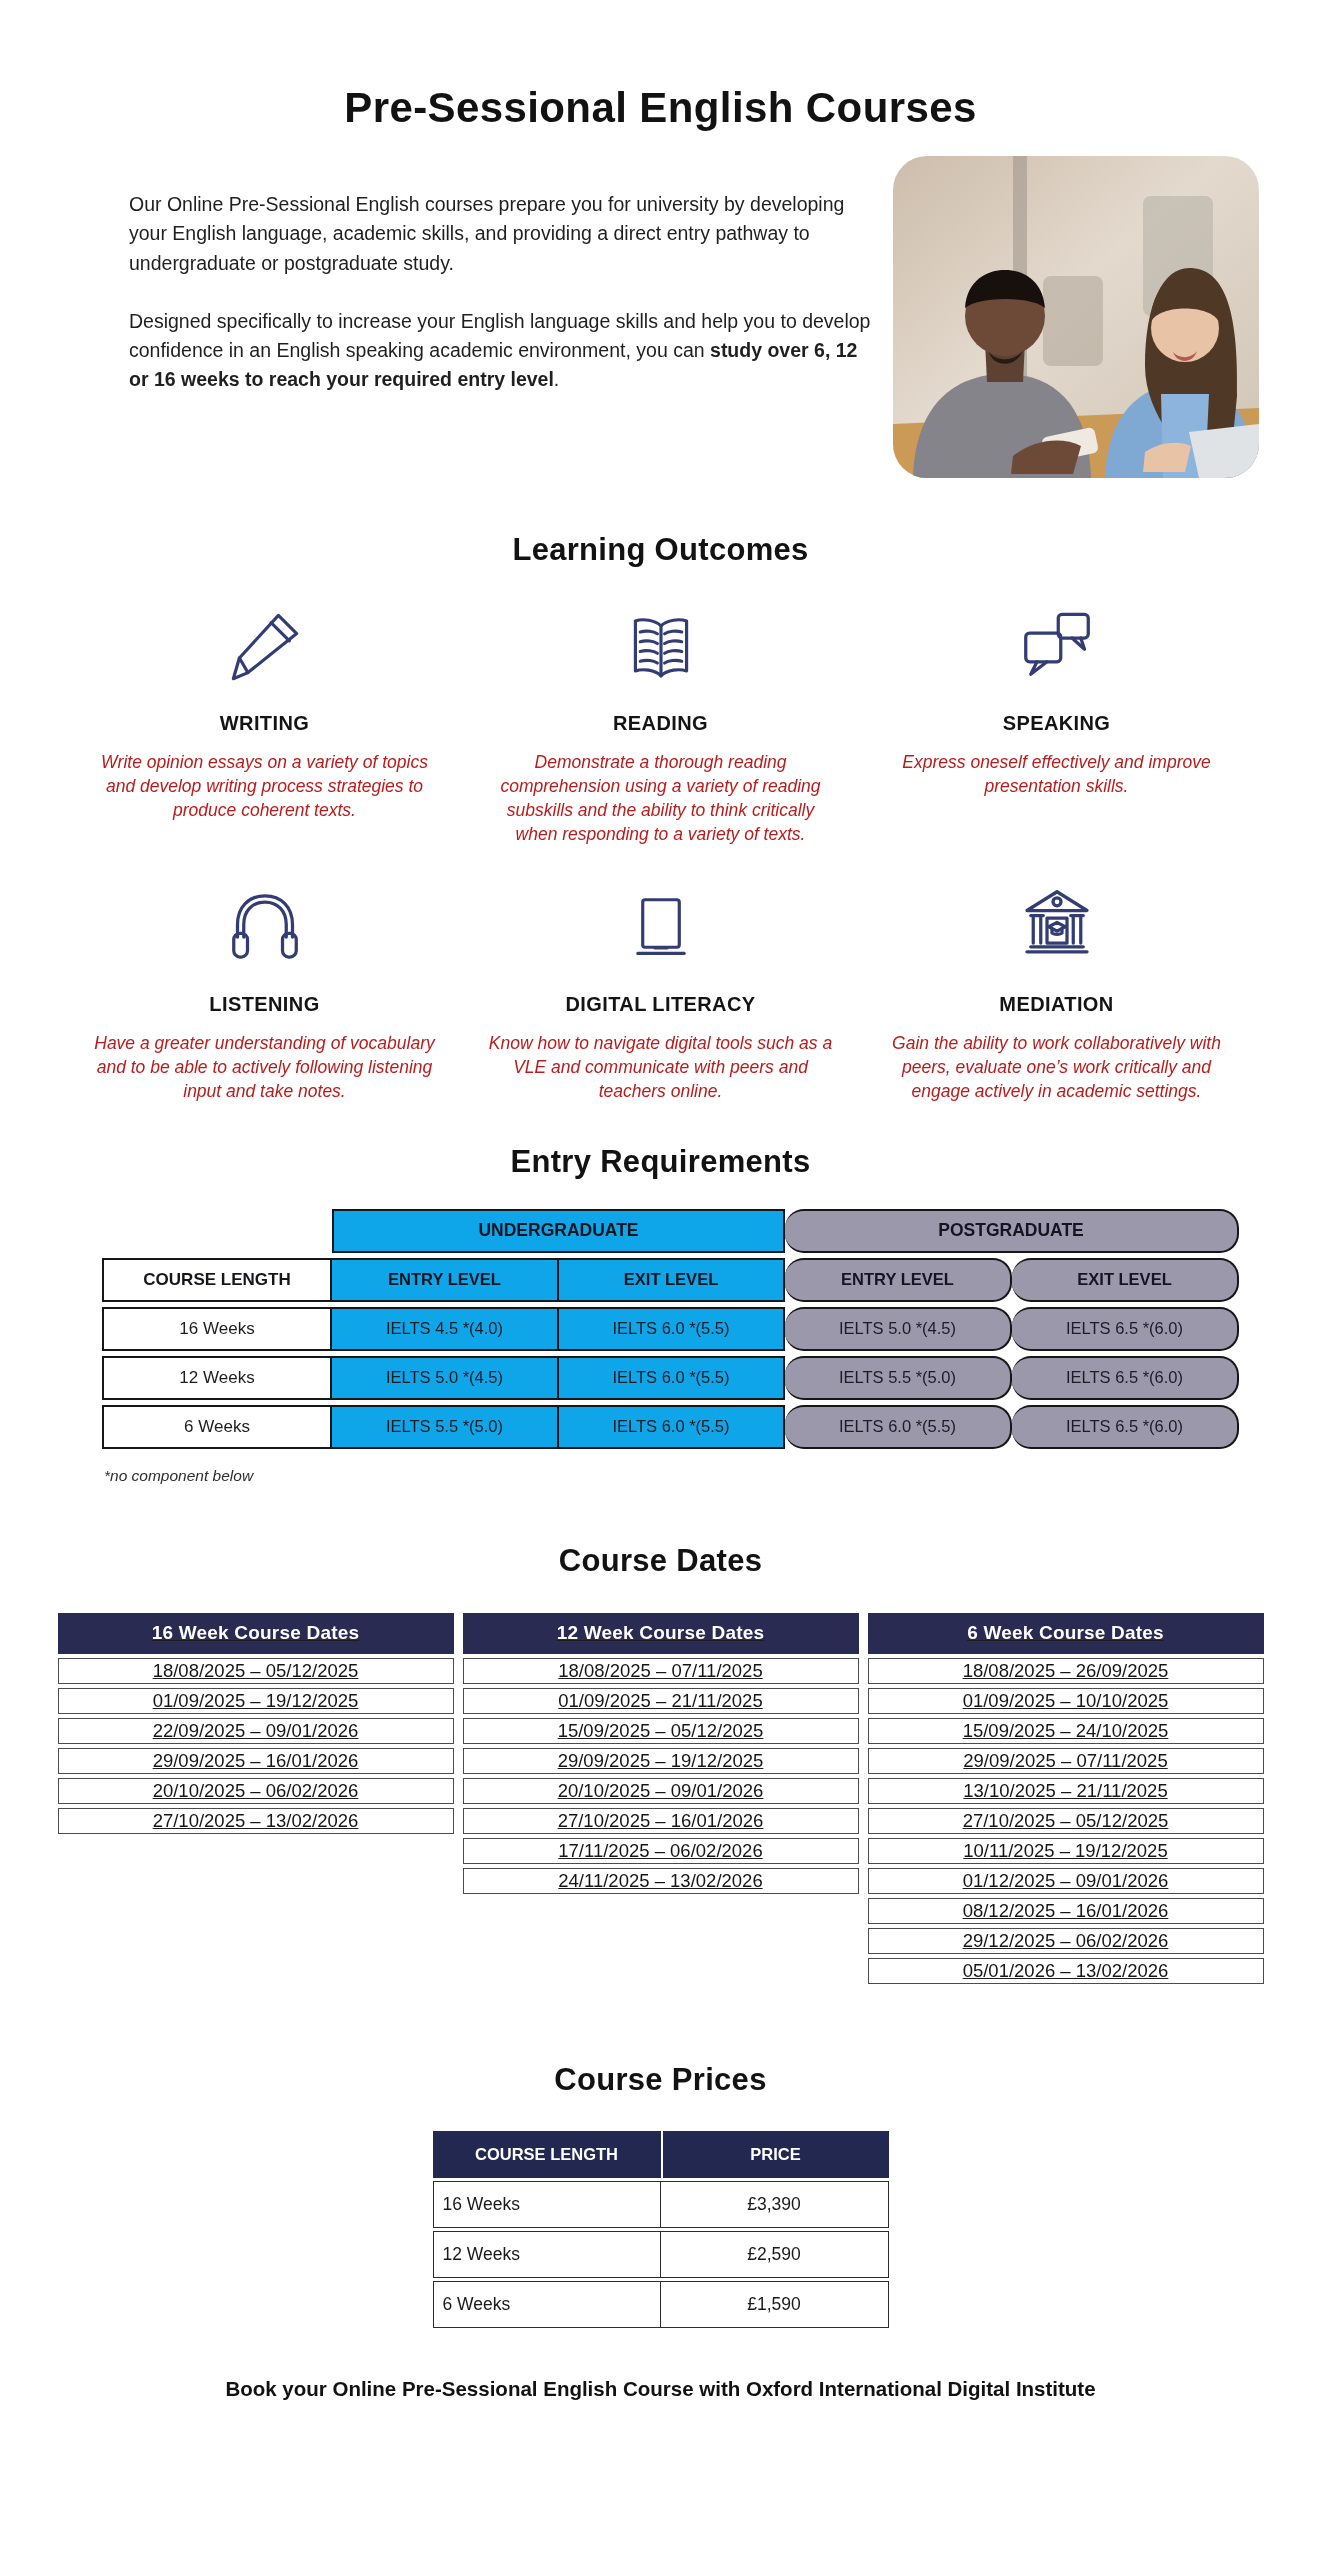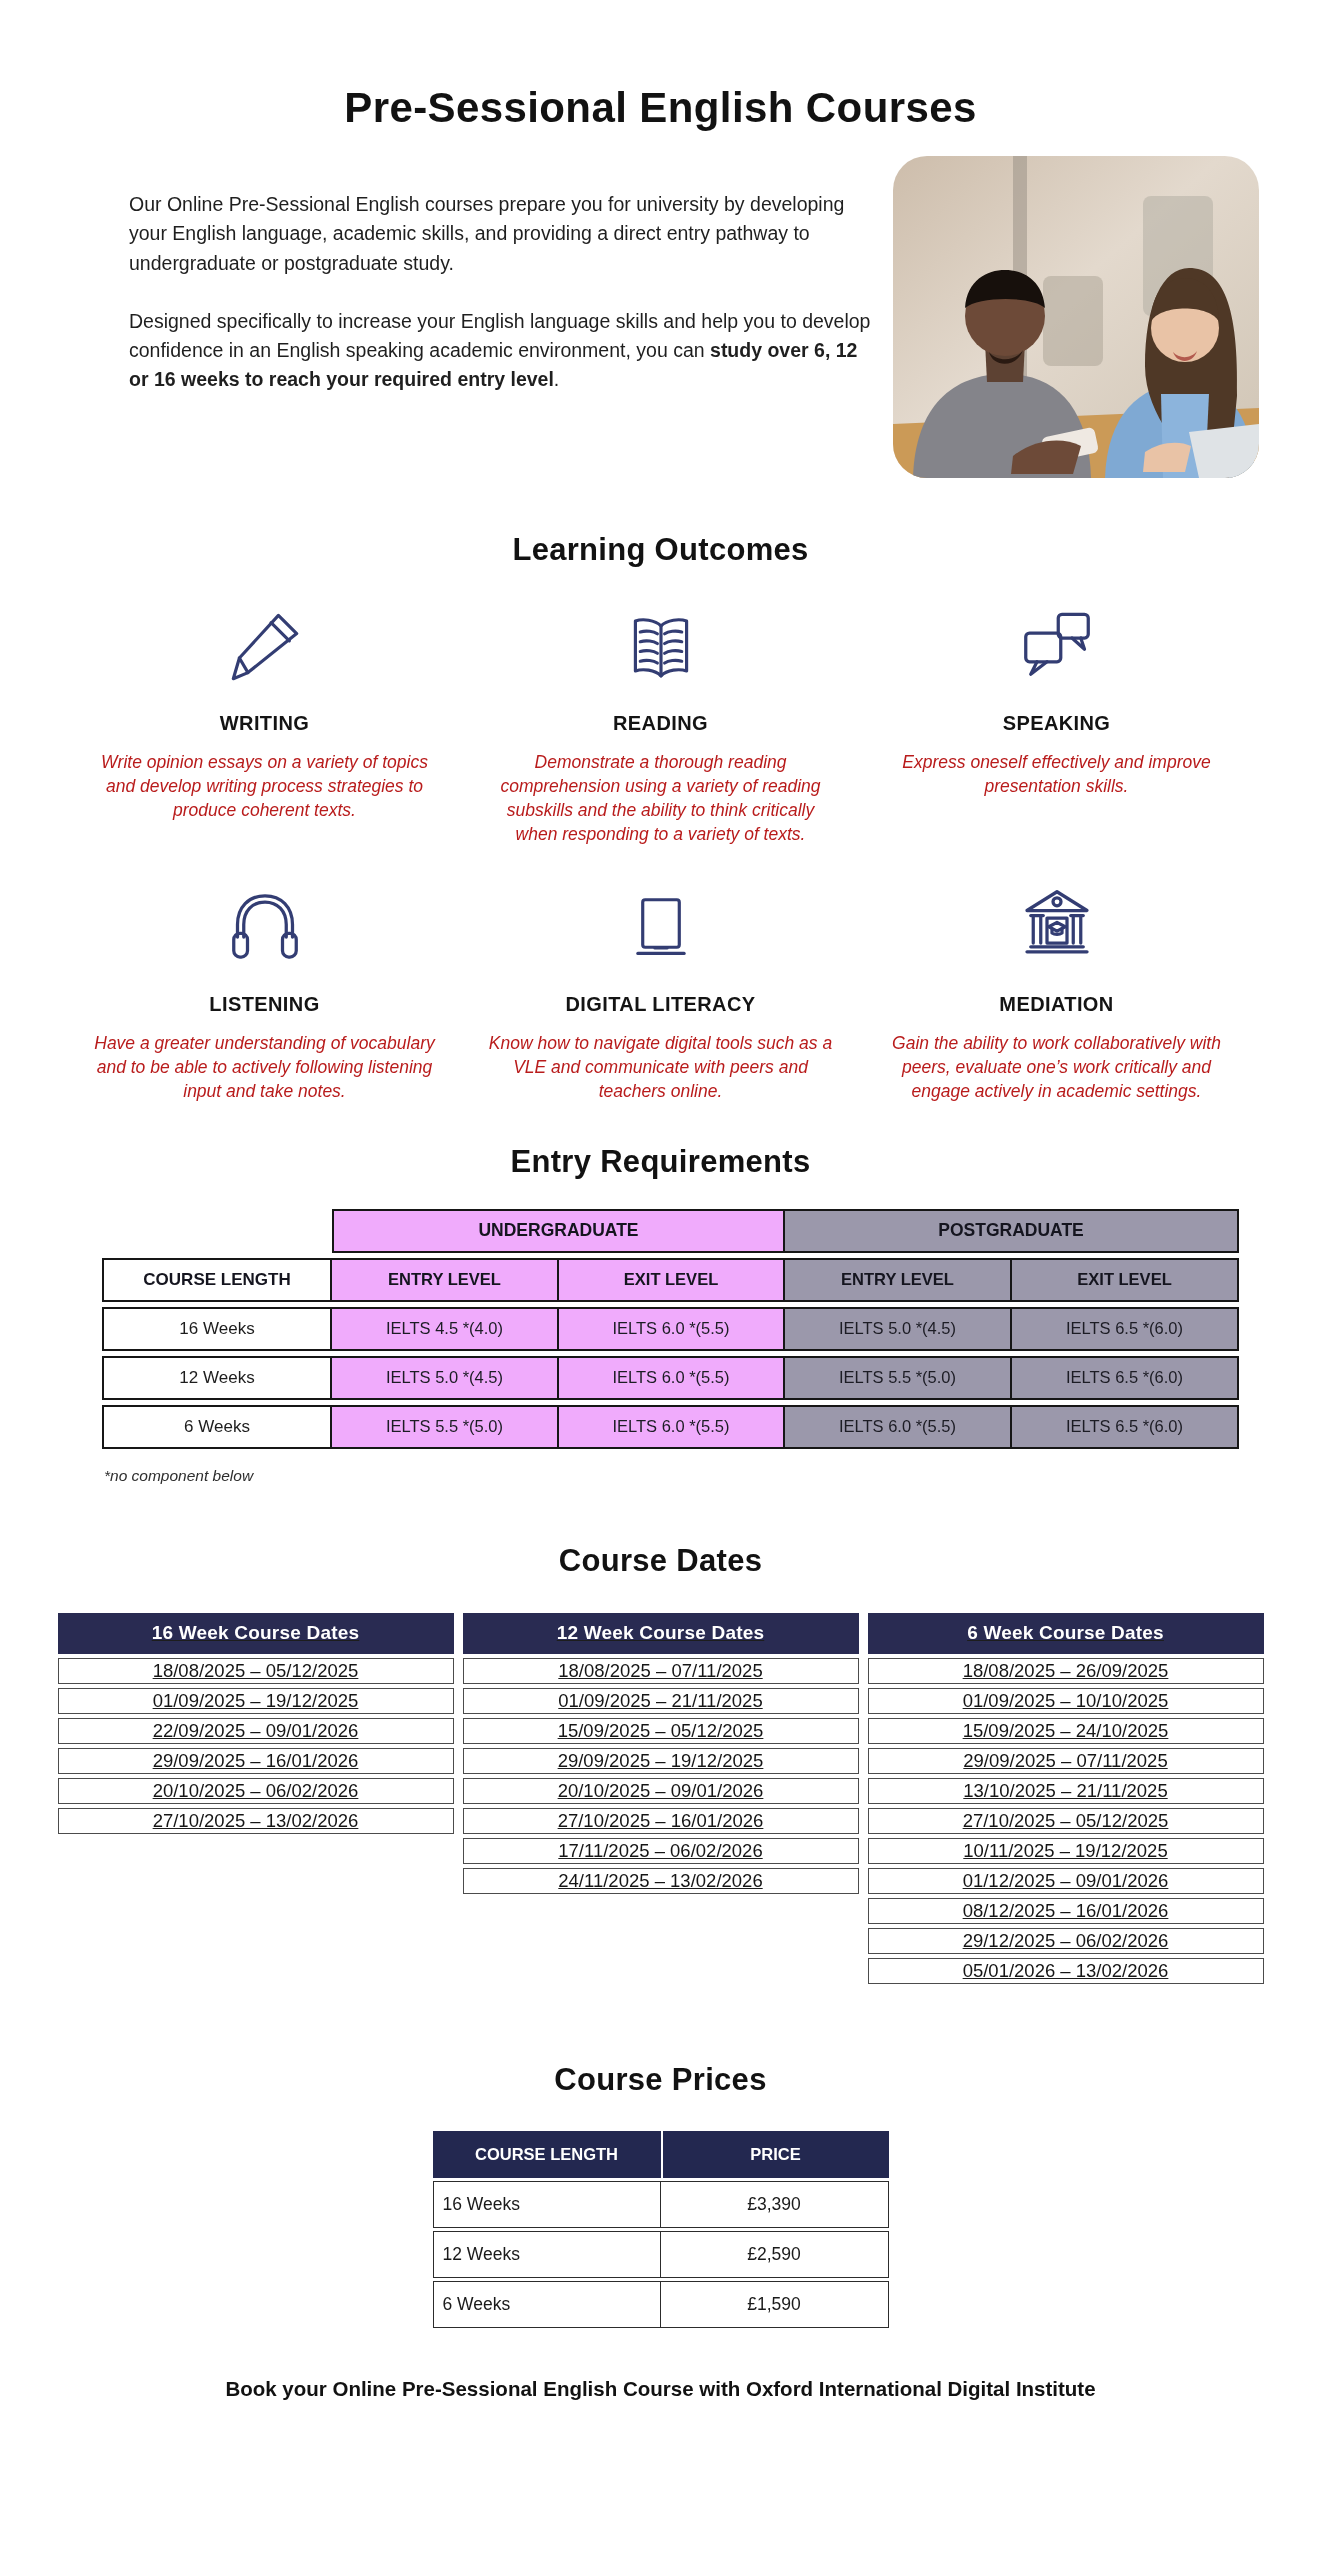--- a/index.html
+++ b/index.html
@@ -40,22 +40,22 @@
   .er-table {
     border-collapse:separate; border-spacing:0 5px;
     margin:24px 0 0 102px; table-layout:fixed;
   }
   .er-table td { height:44px; vertical-align:middle; text-align:center; padding:0 4px; }
   .cellb { border:2px solid #161616; }
   .noleft { border-left:none; }
   .er-blank { border:none; background:transparent; }
   .grp { font-weight:bold; font-size:17.5px; color:#15151f; }
   .colh { font-weight:bold; font-size:16.5px; color:#15151f; }
-  .und { background:#f0abfc; }
-  .pg  { background:#9b98ab; }
+  .und { background:#0ea5e9; }
+  .pg  { background:#9b98ab;border-radius:19px; }
   .er-left { text-align:left; padding-left:9px; background:#fff; font-size:17px; }
   .er-cell { font-size:16.5px; color:#1c1c24; }
   .er-footnote { font-style:italic; font-size:15.5px; color:#2e2e2e; margin:13px 8px 0 104px; }
   
   .cd-heading { margin-top:58px; }
   .dates-row { display:flex; justify-content:center; gap:9px; align-items:flex-start; margin-top:30px;text-decoration:underline; }
   .date-table { border-collapse:separate; border-spacing:0 4px; width:396px; table-layout:fixed; }
   .date-table th {
     background:#292b52; color:#ffffff; font-size:19px; font-weight:bold;
     height:41px; text-align:center; letter-spacing:0.2px;

